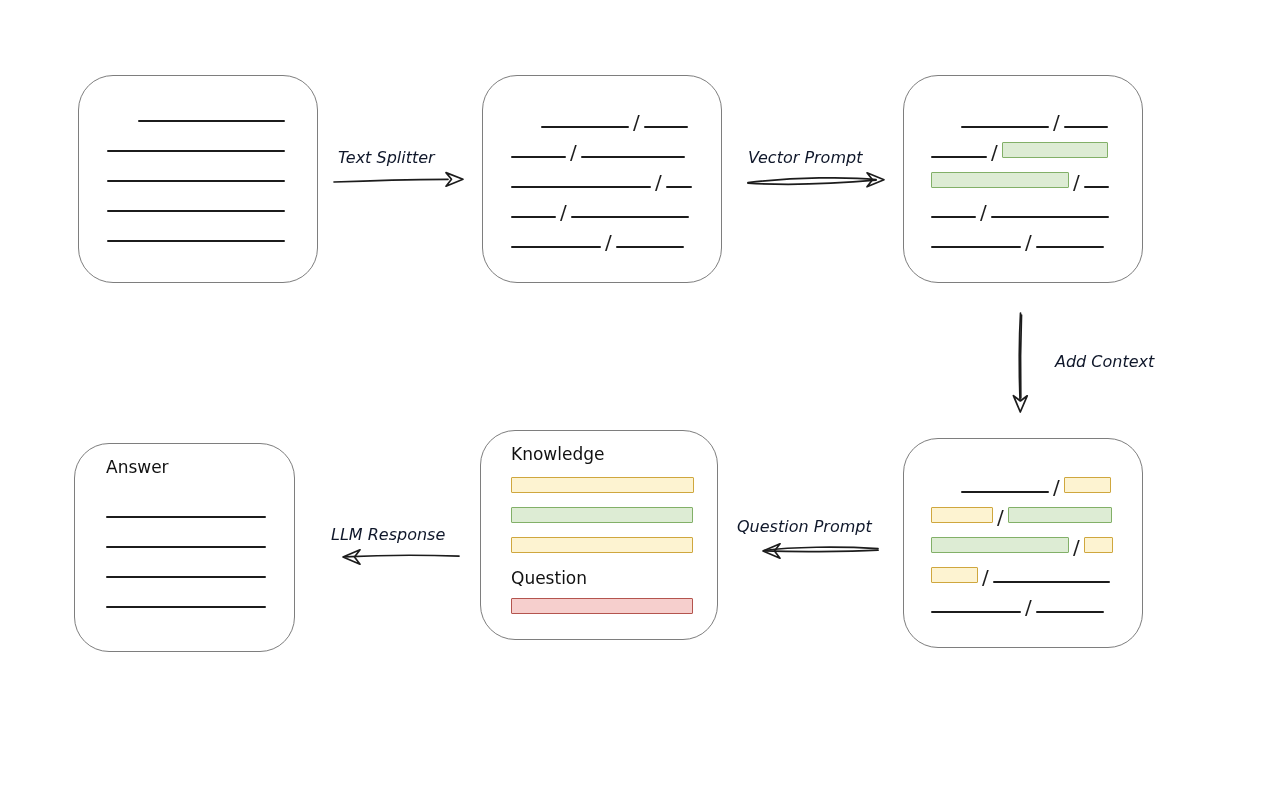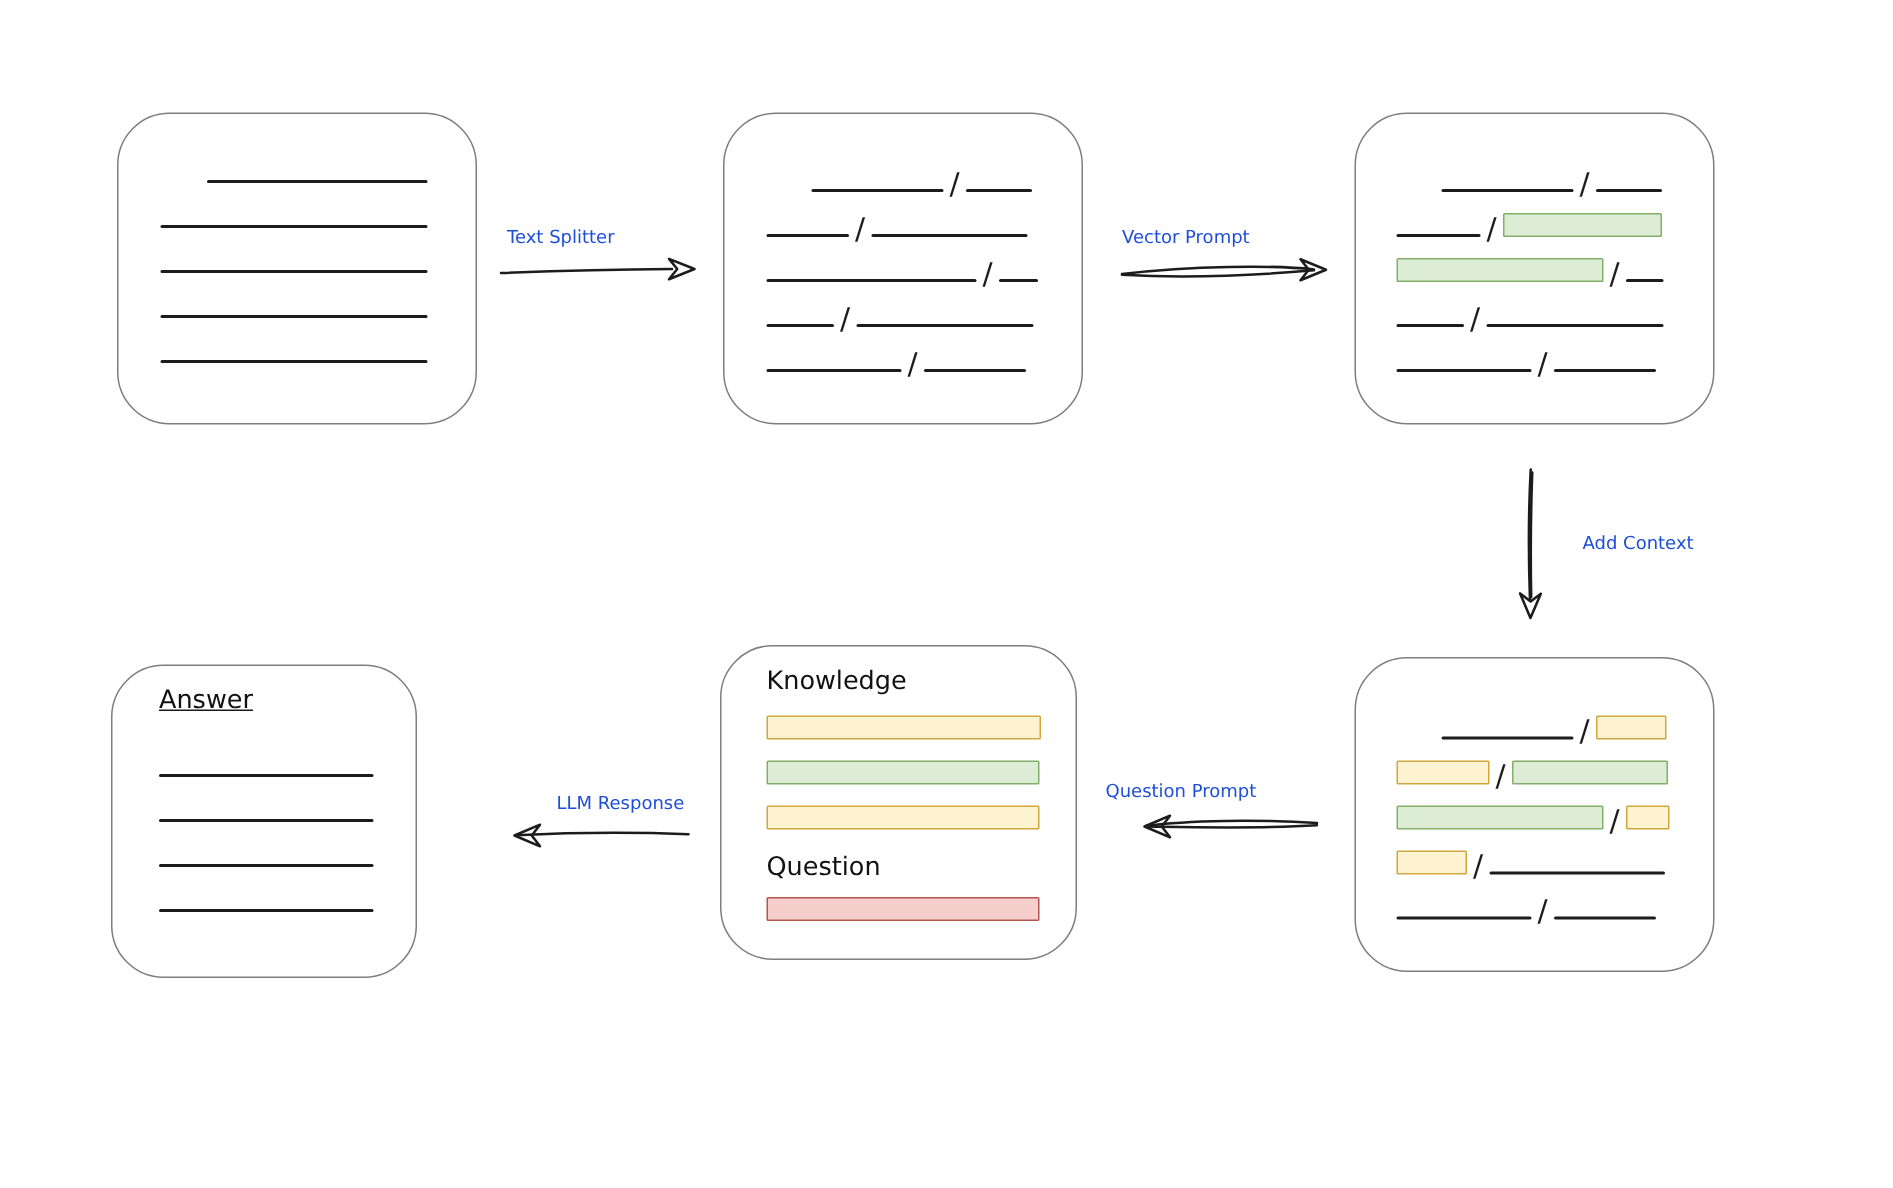--- a/index.html
+++ b/index.html
@@ -31,21 +31,21 @@
   .chunk-red{background:var(--red_fill,#f6cfcd);border-color:var(--red_border,#b4544e);}
 
   .p-head{font-size:17px;line-height:22px;color:#111;}
   .bars .chunk{display:block;margin-bottom:14px;}
   .prompt-box{padding:12px 26px 0 30px;box-sizing:border-box;}
   .prompt-box .p-head{margin-bottom:12px;}
   .prompt-box .p-head.q{margin-top:0px;margin-bottom:9px;}
   .answer-box{padding:12px 28px 0 31px;box-sizing:border-box;}
   .answer-box .rows{padding-top:10px;}
 
-  .lbl{position:absolute;font-size:12px;line-height:20px;color:#1d4ed8;white-space:nowrap;}
+  .lbl{position:absolute;font-size:16px;line-height:20px;color:#0f172a;white-space:nowrap;font-style:italic;}
   .caption{position:absolute;font-size:18px;line-height:22px;color:#111;white-space:nowrap;}
 </style>
 </head>
 <body>
 
 <div class="canvas">
 
   <svg class="arrows" viewBox="0 0 1262 792" xmlns="http://www.w3.org/2000/svg">
     <g>
       <path d="M334 182 C372 180.5 418 179.5 448 179.3"></path>
@@ -192,21 +192,21 @@
         <div class="chunk chunk-yellow" style="width: 183px;"></div>
         <div class="chunk chunk-green" style="width: 182px;"></div>
         <div class="chunk chunk-yellow" style="width: 182px;"></div>
       </div>
     <div class="p-head q">Question</div>
     <div class="bars">
         <div class="chunk chunk-red" style="width: 182px;"></div>
       </div>
   </div>
 
-  <div class="box answer-box" style="left:74px;top:443px;width:204px;height:209px;text-decoration:underline;">
+  <div class="box answer-box" style="left:74px;top:443px;width:221px;height:209px;">
     <div class="p-head">Answer</div>
     <div class="rows">
         <div class="row">
           <span class="seg-line" style="width: 180px;"></span>
         </div>
         <div class="row">
           <span class="seg-line" style="width: 180px;"></span>
         </div>
         <div class="row">
           <span class="seg-line" style="width: 180px;"></span>
@@ -214,15 +214,15 @@
         <div class="row">
           <span class="seg-line" style="width: 180px;"></span>
         </div>
       </div>
   </div>
 
   <div class="lbl" style="left:338px;top:148px;">Text Splitter</div>
   <div class="lbl" style="left:748px;top:148px;">Vector Prompt</div>
   <div class="lbl" style="left:1035px;top:352px;margin-left:20px;">Add Context</div>
   <div class="lbl" style="left:737px;top:517px;">Question Prompt</div>
-  <div class="lbl" style="left:331px;top:525px;margin-left:40px;">LLM Response</div>
+  <div class="lbl" style="left:331px;top:525px;">LLM Response</div>
 
 </div>
 
 </body></html>

